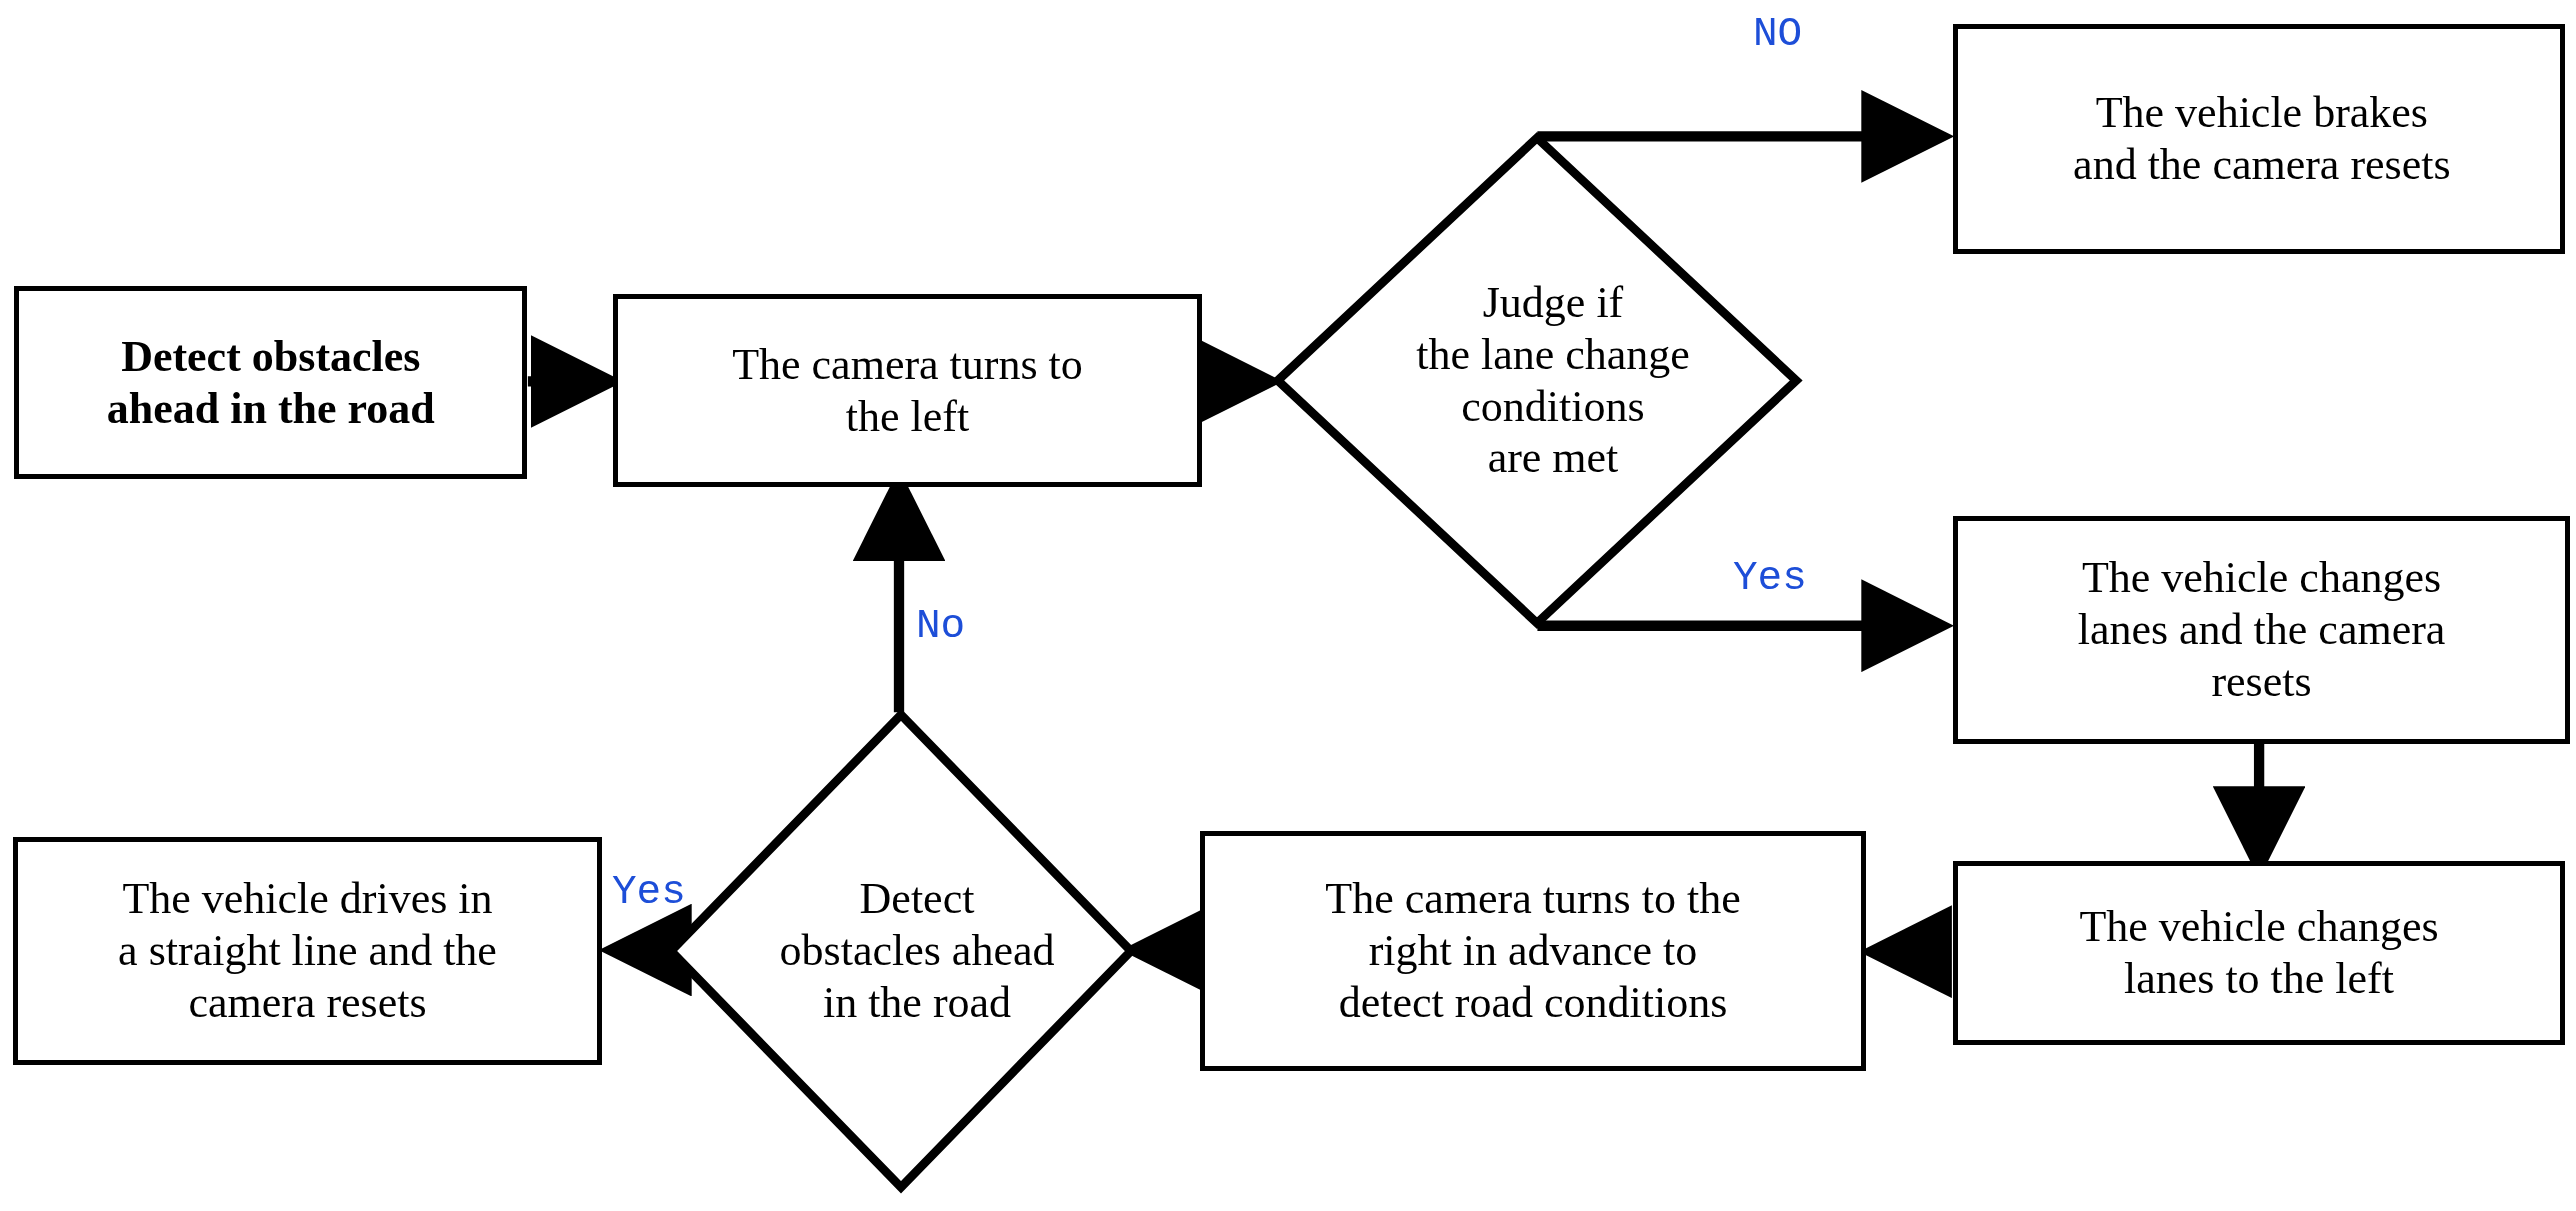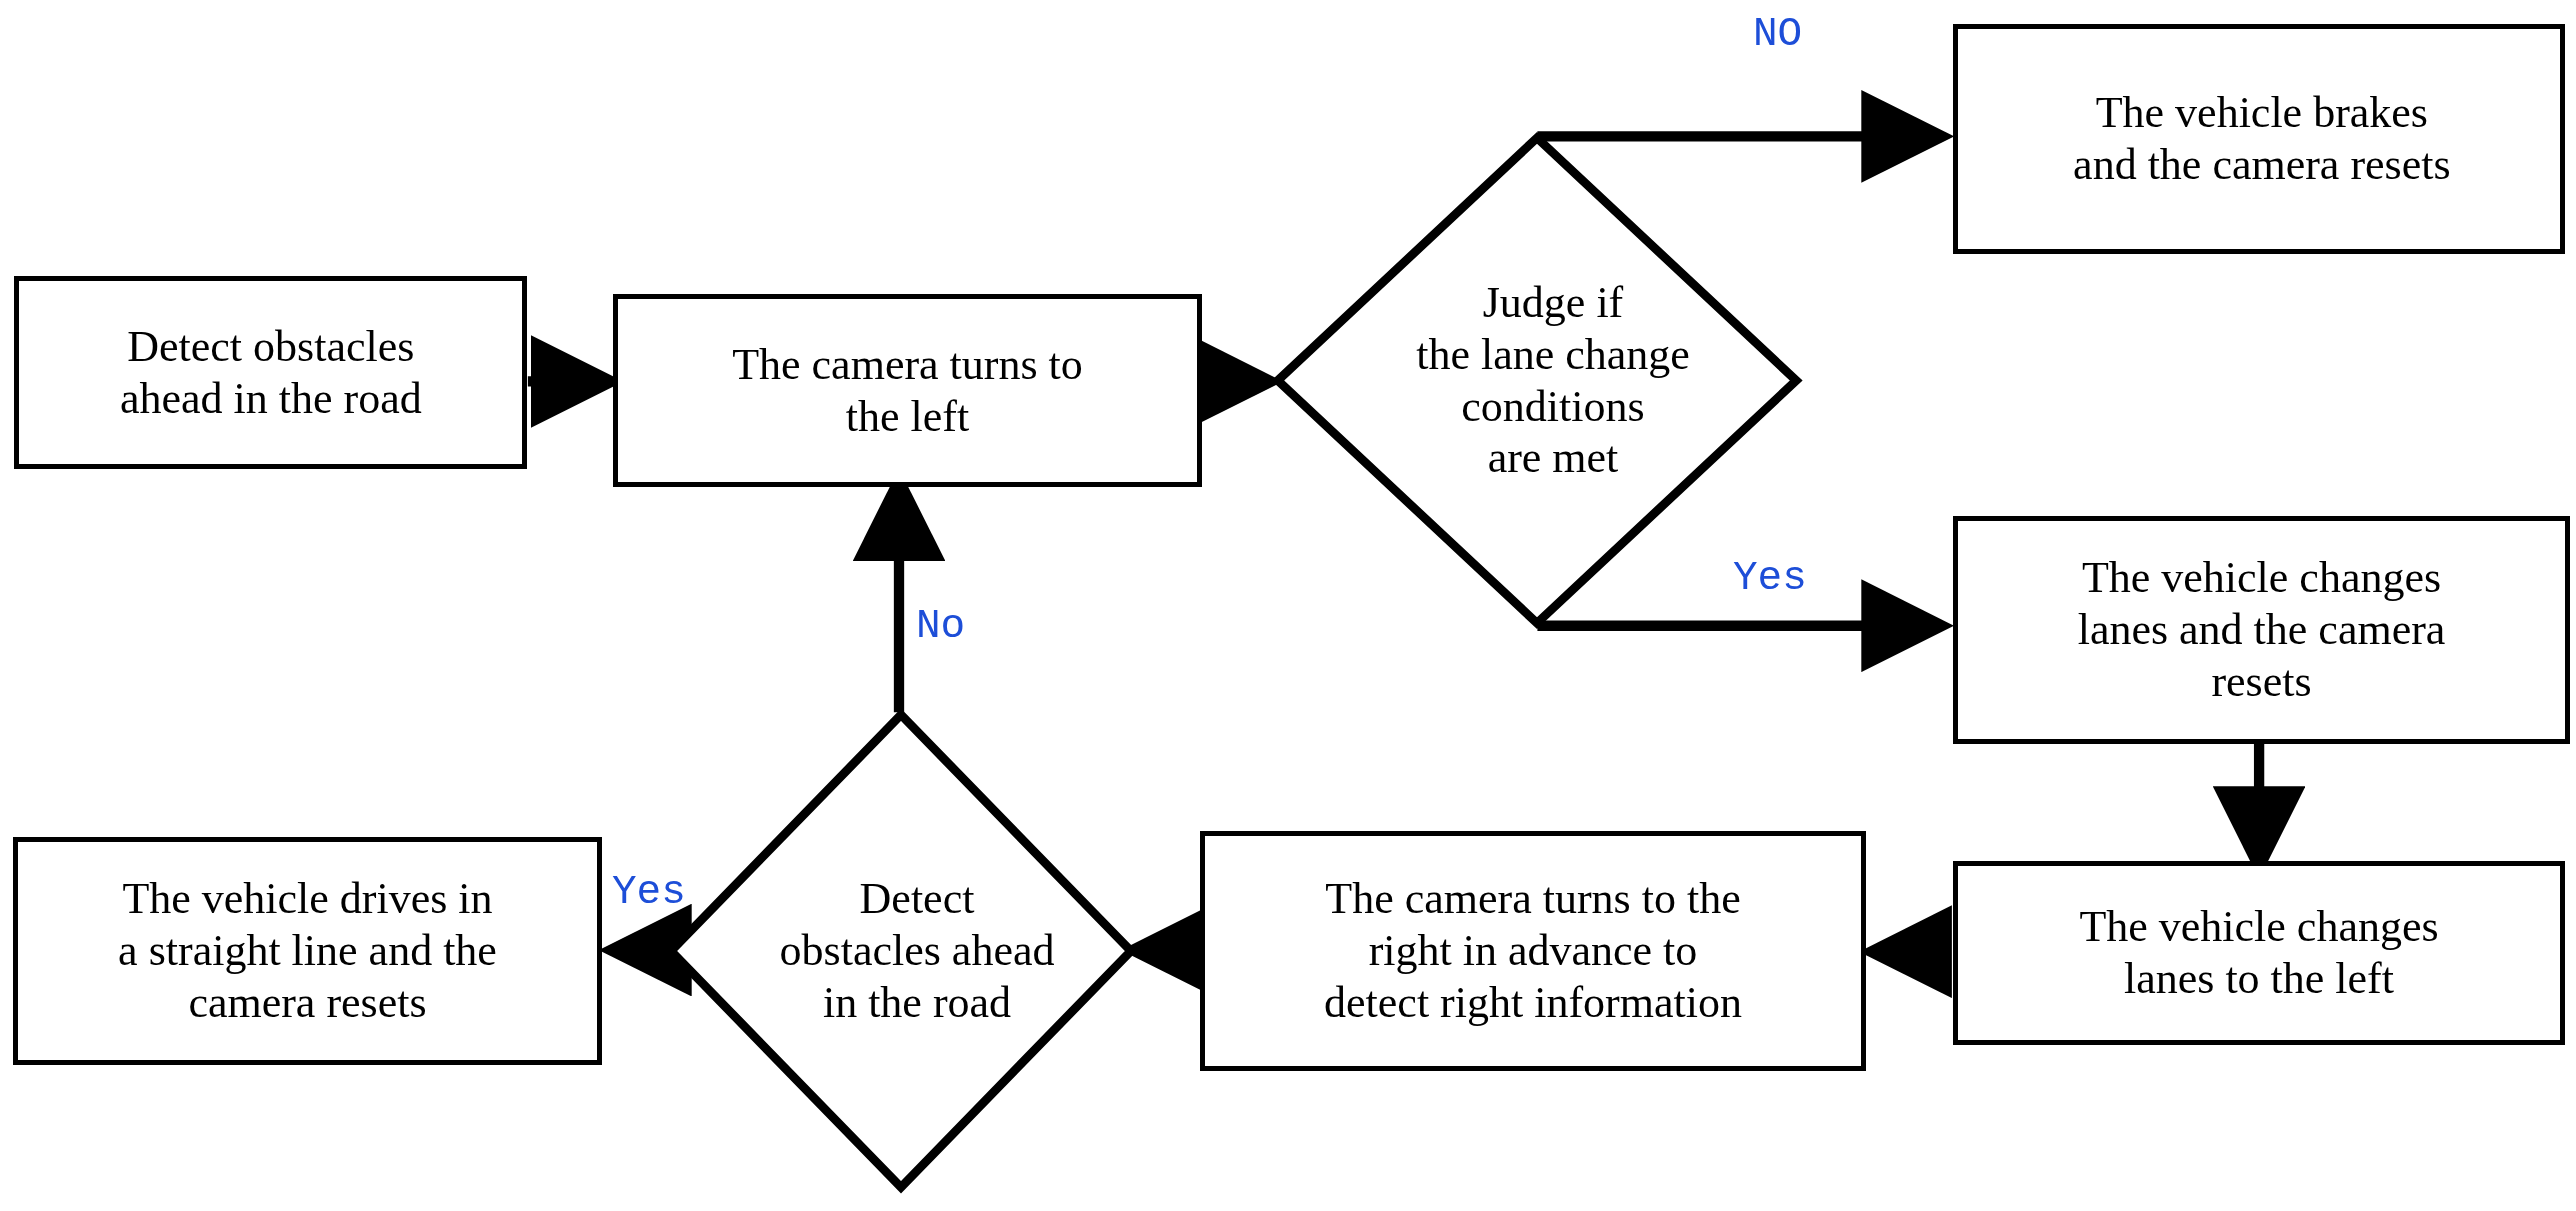--- a/index.html
+++ b/index.html
@@ -101,21 +101,21 @@
 
     <line x1="2459" y1="1200" x2="2367" y2="1200" stroke="#000000" stroke-width="13" marker-end="url(#ah)"></line>
 
     <line x1="1507" y1="1198" x2="1436" y2="1198" stroke="#000000" stroke-width="13" marker-end="url(#ah)"></line>
 
     <line x1="840" y1="1198" x2="778" y2="1198" stroke="#000000" stroke-width="13" marker-end="url(#ah)"></line>
 
     <line x1="1133" y1="898" x2="1133" y2="614" stroke="#000000" stroke-width="13" marker-end="url(#ah)"></line>
   </svg>
 
-  <div class="node box fs-big" style="left:14.3px; top:276px; width:513px; height:193px;">
+  <div class="node box fs-big" style="left:14.3px; top:286px; width:513px; height:193px;font-weight:bold;">
     <span class="txt" style="white-space:pre-line;">Detect obstacles
 ahead in the road</span>
   </div>
 
   <div class="node box fs-big" style="left:613px; top:294px; width:589px; height:193px;">
     <span class="txt" style="white-space:pre-line;">The camera turns to
 the left</span>
   </div>
 
   <div class="diamond-wrap" style="left:1273px; top:133px; width:528px; height:495px;">
@@ -140,21 +140,21 @@
   </div>
 
   <div class="node box fs-big" style="left:1953px; top:861px; width:612px; height:184px;">
     <span class="txt" style="white-space:pre-line;">The vehicle changes
 lanes to the left</span>
   </div>
 
   <div class="node box fs-big" style="left:1200px; top:831px; width:666px; height:240px;">
     <span class="txt" style="white-space:pre-line;">The camera turns to the
 right in advance to
-detect right information</span>
+detect road conditions</span>
   </div>
 
   <div class="diamond-wrap" style="left:666px; top:710px; width:470px; height:482px;">
     <svg width="470" height="482" viewBox="0 0 592 608" xmlns="http://www.w3.org/2000/svg">
       <polygon points="296,6 586,304 296,602 6,304" fill="#ffffff" stroke="#000000" stroke-width="11"></polygon>
     </svg>
     <div class="diamond-label fs-big" style="white-space:pre-line;">Detect
 obstacles ahead
 in the road</div>
   </div>

